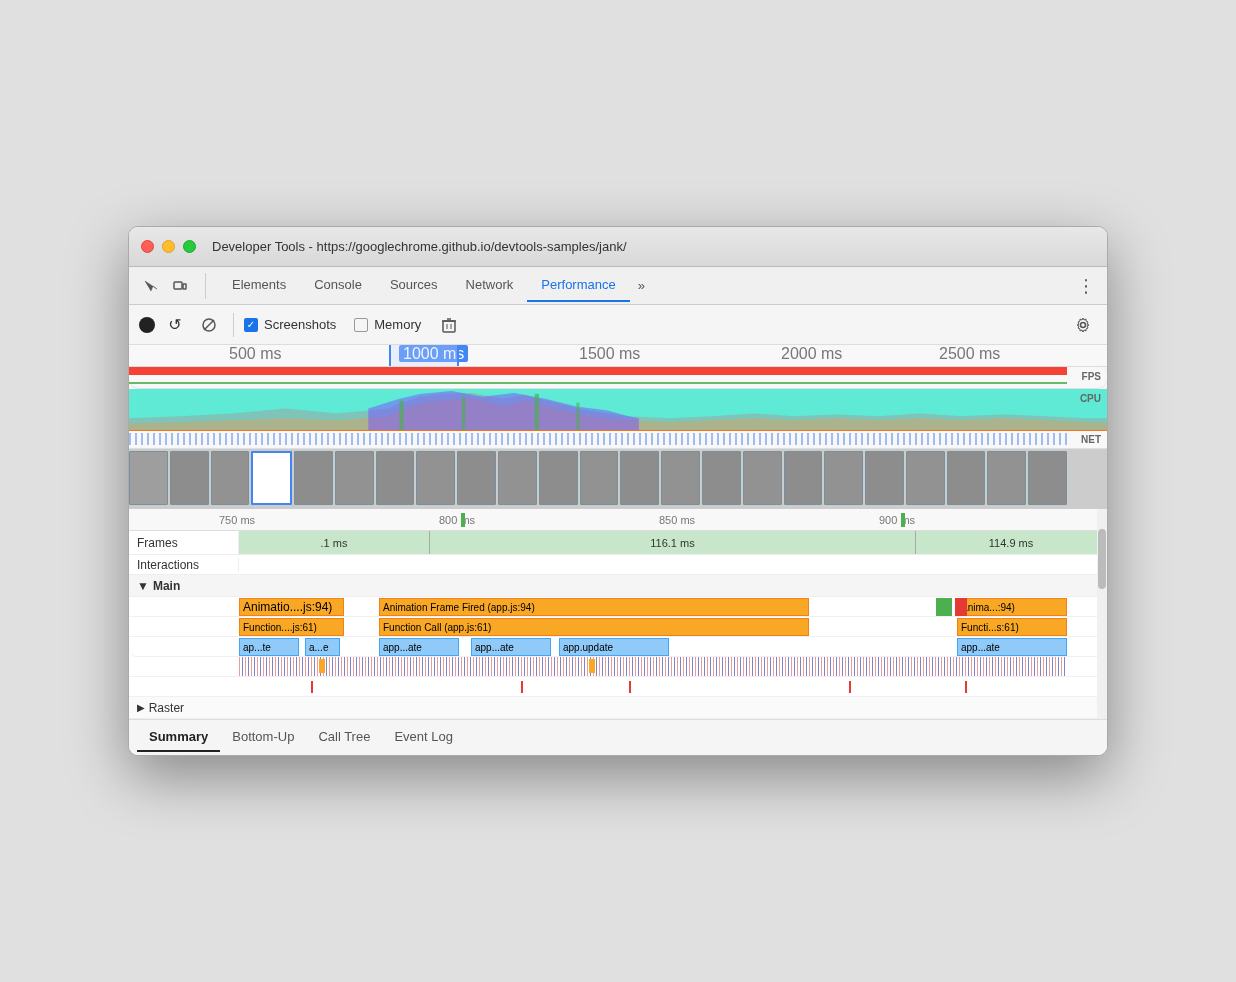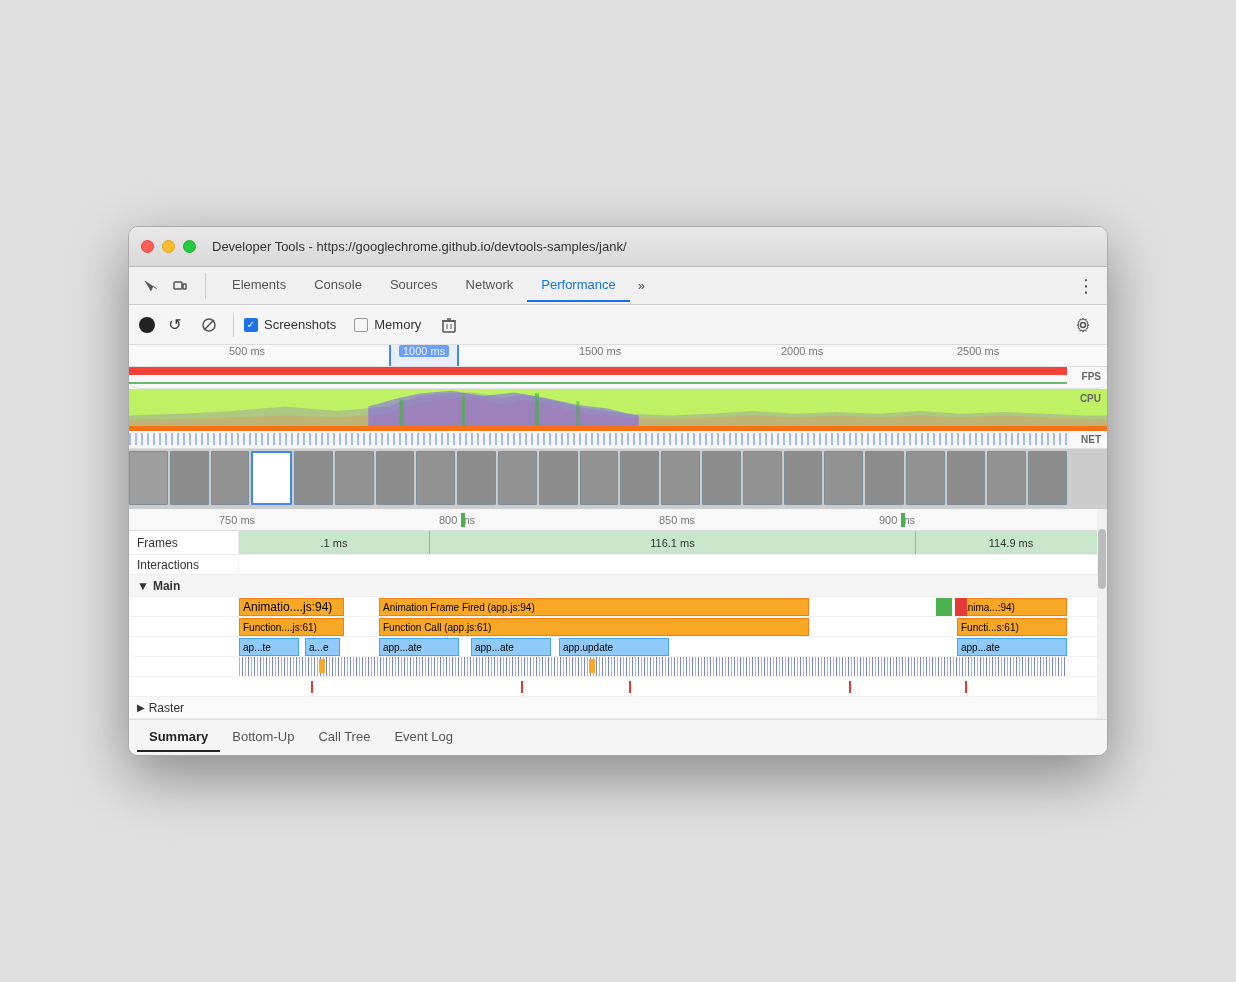--- a/index.html
+++ b/index.html
@@ -177,21 +177,21 @@
       display: flex;
       align-items: center;
       padding: 0 10px;
       font-size: 11px;
       color: #777;
       position: relative;
     }
     .time-marker {
       position: absolute;
       top: 0;
-      font-size: 11px;
+      font-size: 16px;
       color: #777;
     }
     .fps-track {
       height: 20px;
       background: #f8f8f8;
       position: relative;
       border-bottom: 1px solid #eee;
       border-radius: 10px;
     }
     .fps-label {
@@ -496,34 +496,34 @@
 
   <div class="timeline-section" style="position:relative;">
 
     <div class="time-ruler-top">
       <span class="time-marker" style="left:100px;">500 ms</span>
       <span class="time-marker" style="left:270px;">
         <span style="background:#4285f4;color:white;padding:0 4px;border-radius:2px;">1000 ms</span>
       </span>
       <span class="time-marker" style="left:450px;">1500 ms</span>
       <span class="time-marker" style="left:652px;">2000 ms</span>
-      <span class="time-marker" style="left:828px;">2500 ms</span>
+      <span class="time-marker" style="left:810px;">2500 ms</span>
 
       <div style="position:absolute;left:260px;top:0;width:70px;height:100%;background:rgba(200,220,255,0.3);border-left:2px solid #4285f4;border-right:2px solid #4285f4;"></div>
     </div>
 
     <div class="fps-track" style="height:22px;position:relative;background:#f8f8f8;border-bottom:1px solid #e0e0e0;">
 
       <div style="position:absolute;top:0;left:0;right:40px;height:8px;background:#f44336;"></div>
 
       <div style="position:absolute;bottom:4px;left:0;right:40px;height:2px;background:#66bb6a;"></div>
       <span class="fps-label" style="position:absolute;right:6px;top:4px;font-size:10px;color:#666;font-weight:bold;">FPS</span>
     </div>
 
-    <div class="cpu-track" style="height:42px;position:relative;background:#bef264;border-bottom:5px solid #f97316;overflow:hidden;">
+    <div class="cpu-track" style="height:42px;position:relative;background:#5eead4;border-bottom:1px solid #f97316;overflow:hidden;">
 
       <svg width="100%" height="100%" style="position:absolute;top:0;left:0;" preserveAspectRatio="none" viewBox="0 0 940 42">
 
         <polygon points="0,42 0,30 50,28 100,25 150,20 200,25 250,20 260,15 280,8 300,5 330,4 360,10 380,6 410,14 440,22 480,28 520,30 560,28 600,25 640,28 680,26 720,28 760,25 800,28 840,26 880,28 920,30 940,30 940,42" fill="#9e9e9e" opacity="0.5"></polygon>
 
         <polygon points="0,42 0,35 50,34 100,32 150,30 200,32 250,28 260,22 280,15 300,12 330,10 360,18 380,12 410,20 440,28 480,32 520,34 560,32 600,30 640,32 680,30 720,32 760,30 800,32 840,30 880,32 920,34 940,35 940,42" fill="#c8a96e" opacity="0.6"></polygon>
 
         <polygon points="230,42 230,20 260,10 280,5 310,2 340,8 370,4 400,10 430,18 460,22 480,28 490,30 490,42" fill="#7c4dff" opacity="0.5"></polygon>
 
         <rect x="260" y="12" width="4" height="30" fill="#4caf50" opacity="0.7"></rect>

